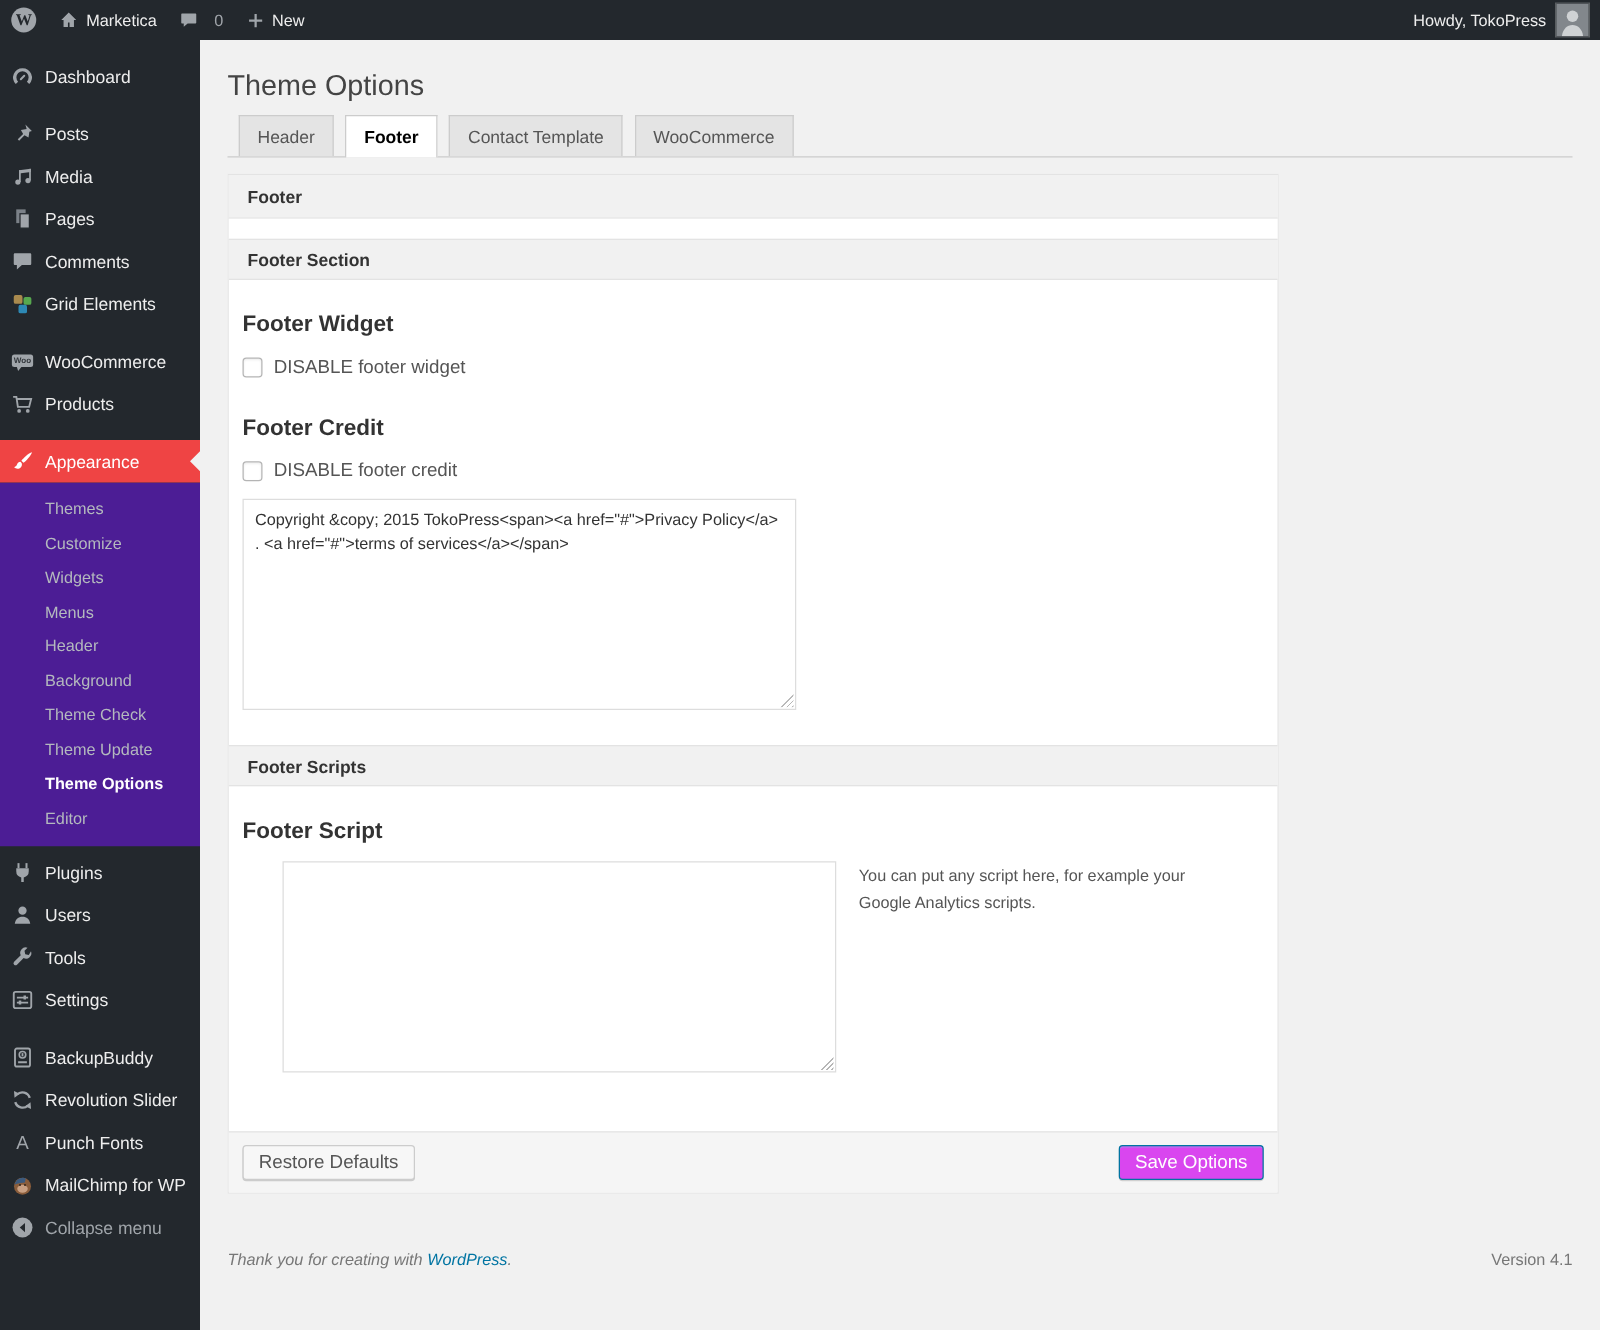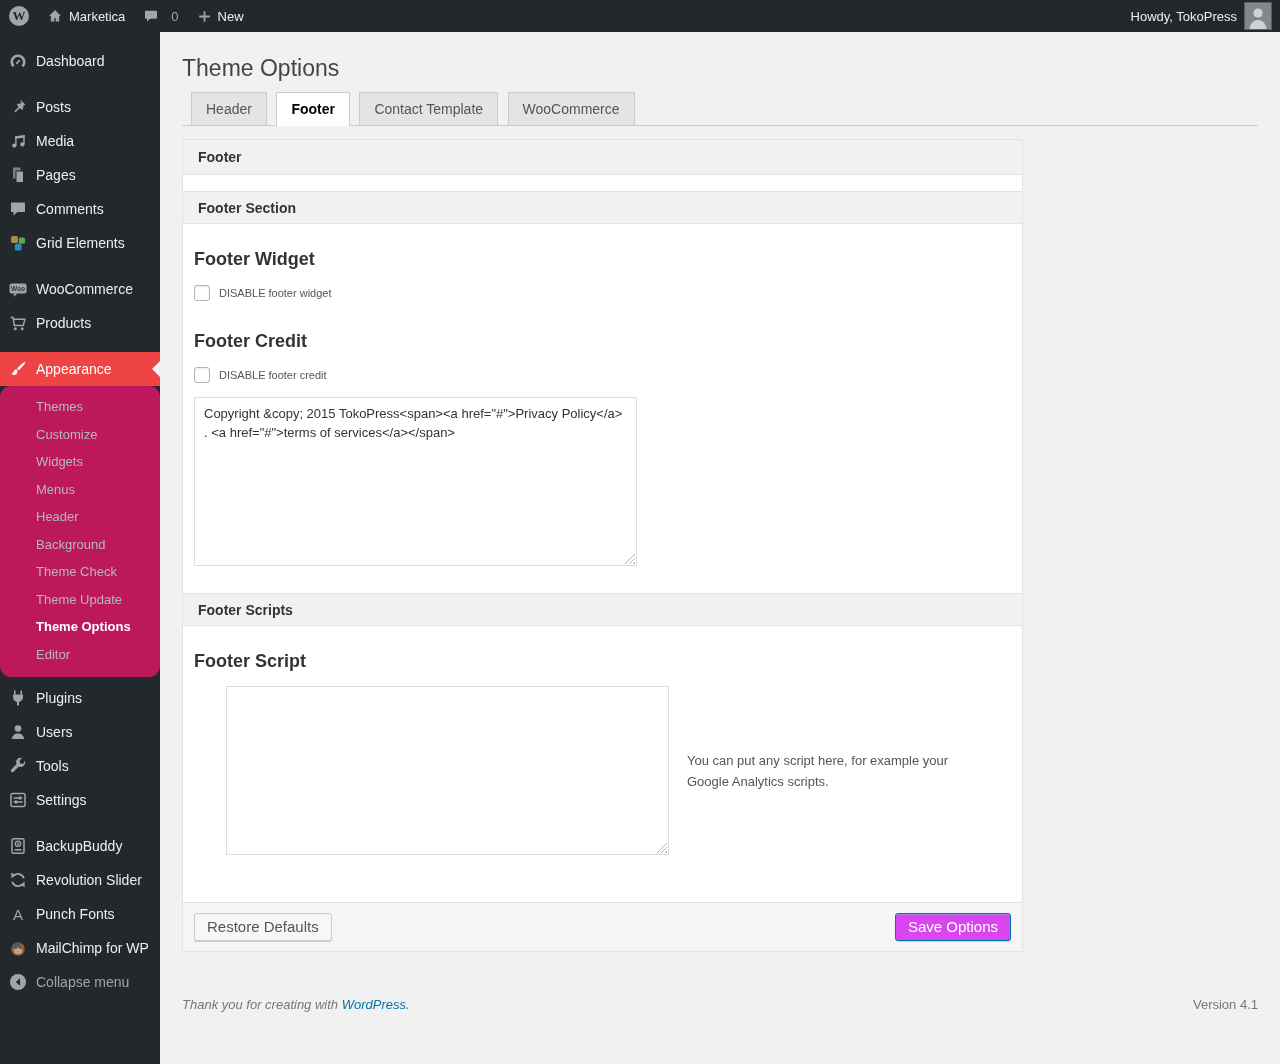--- a/index.html
+++ b/index.html
@@ -19,21 +19,21 @@
 
   
   .side-menu { position:absolute; top:32px; left:0; width:160px; height:1032px; background:#23282d; padding-top:12px; }
   .menu-item { position:relative; display:flex; align-items:center; height:34px; color:#eee; font-size:14px; cursor:pointer; }
   .mi-icon { width:20px; height:20px; margin:0 8px 0 8px; display:inline-flex; align-items:center; justify-content:center; flex:0 0 20px; }
   .mi-label { white-space:nowrap; }
   .menu-sep { height:12px; }
   .menu-item.current { background:#ef4444; color:#fff; }
   .current-arrow { position:absolute; right:0; top:50%; margin-top:-8px; width:0; height:0;
     border:8px solid transparent; border-right-color:#f1f1f1; border-left-width:0; }
-  .submenu { background:#be185d; padding:7px 0 9px;border-radius:11px; }
+  .submenu { background:#4c1d95; padding:7px 0 9px; }
   .submenu-item { display:block; padding:6px 0 6px 36px; font-size:13px; color:#b4b9be; cursor:pointer; line-height:15.5px; }
   .submenu-item.current { color:#fff; font-weight:bold; }
   .punch-a { font-size:15px; color:#a0a5aa; }
 
   
   .content { position:absolute; top:32px; left:160px; width:1120px; height:1032px; background:#f1f1f1; }
   .wrap { padding:0 22px; }
   h1.page-title { font-size:23px; font-weight:400; color:#444; padding-top:22px; line-height:29px; }
 
   .nav-tab-wrapper { border-bottom:1px solid #ccc; padding-left:9px; margin-top:9px; }
@@ -45,29 +45,29 @@
   .panel-header { background:#f1f1f1; height:35px; line-height:34px; padding:0 15px; font-size:14px; font-weight:bold; color:#333; }
   .panel-header.first { border-bottom:1px solid #e3e3e3; }
   .panel-header.mid { border-top:1px solid #e3e3e3; border-bottom:1px solid #e3e3e3; height:33px; line-height:32px; }
   .panel-spacer { height:16px; background:#fff; }
   .panel-body { padding:0 11px 23px; }
   .panel-body.scripts { padding-bottom:47px; }
   .field-title { font-size:18px; font-weight:bold; color:#333; margin-top:25px; }
   .check-row { display:flex; align-items:center; margin-top:15px; cursor:pointer; }
   .checkbox { width:16px; height:16px; background:#fff; border:1px solid #b4b4b4; border-radius:3px;
     box-shadow:inset 0 1px 2px rgba(0,0,0,.08); flex:0 0 16px; }
-  .check-label { margin-left:9px; font-size:11px; color:#555; }
+  .check-label { margin-left:9px; font-size:15px; color:#555; }
   .gap30 { margin-top:30px; }
   .ta-wrap { position:relative; display:inline-block; margin-top:14px; }
   textarea.opt-textarea { width:443px; height:169px; border:1px solid #ddd; background:#fff; resize:none;
     font-family:"Liberation Sans", sans-serif; font-size:13px; color:#333; padding:7px 9px; line-height:1.45; outline:none; display:block; }
   .grip { position:absolute; right:2px; bottom:2px; width:11px; height:11px; pointer-events:none;
     background:repeating-linear-gradient(135deg, transparent, transparent 2px, #b6b6b6 2px, #b6b6b6 3px);
     clip-path:polygon(100% 0, 100% 100%, 0 100%); }
-  .script-row { display:flex; align-items:center;padding-left:32px; }
+  .script-row { display:flex; align-items:flex-start;padding-left:32px; }
   .help-text { margin-left:18px; margin-top:16px; width:305px; font-size:13px; color:#555; line-height:1.6; }
 
   .action-bar { background:#f5f5f5; border-top:1px solid #e3e3e3; padding:10px 11px; overflow:hidden; height:49px; }
   .btn { display:inline-block; height:28px; line-height:26px; padding:0 12px; font-size:15px; border-radius:3px; cursor:pointer;
     font-family:"Liberation Sans", sans-serif; }
   .btn-secondary { float:left; background:#f7f7f7; border:1px solid #ccc; color:#555; box-shadow:0 1px 0 #ccc; }
   .btn-primary { float:right; background:#d946ef; border:1px solid #0074a2; color:#fff;
     box-shadow:inset 0 1px 0 rgba(120,200,230,.5), 0 1px 0 rgba(0,0,0,.15); }
 
   .page-footer { margin-top:45px; overflow:hidden; font-size:13px; color:#777; }

